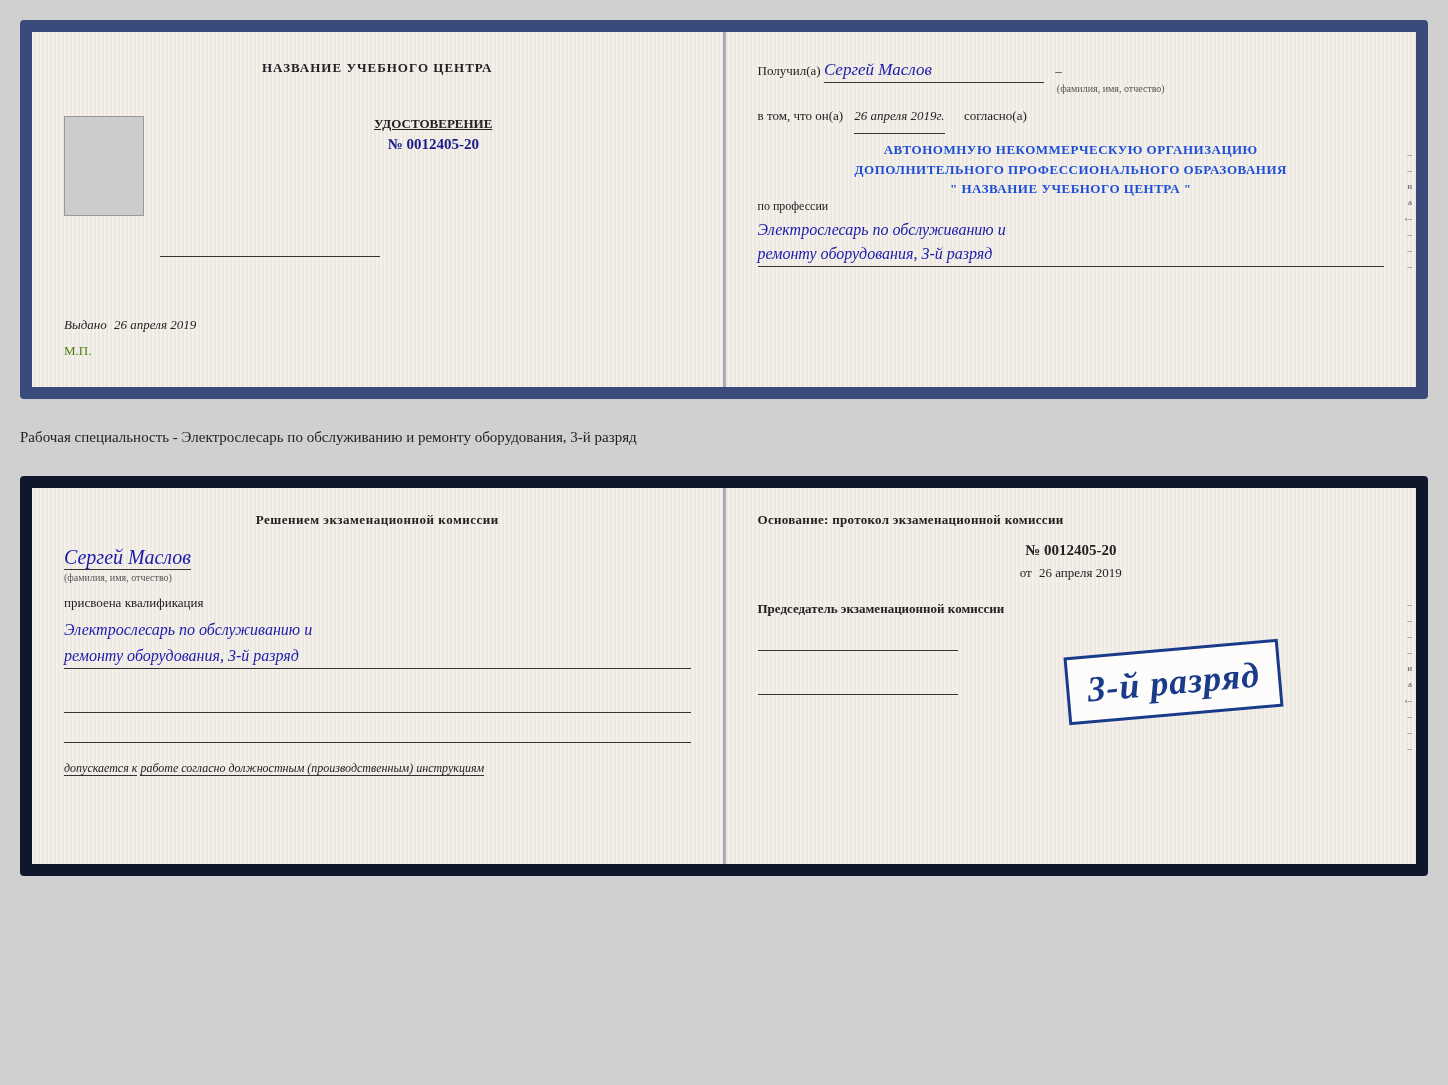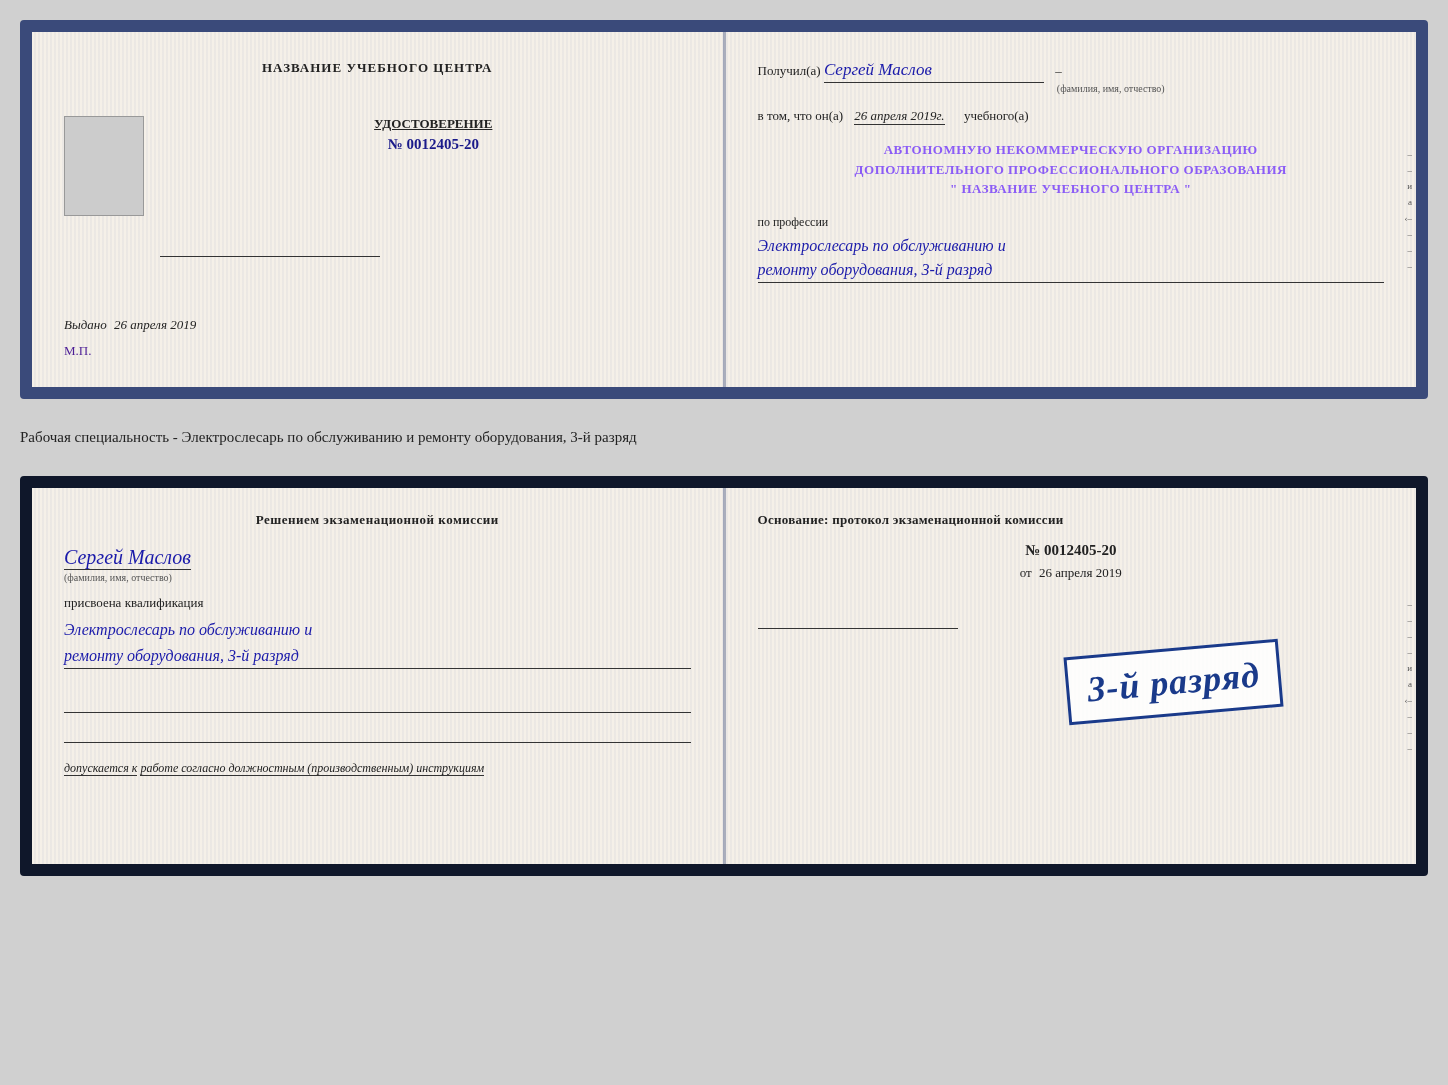--- a/index.html
+++ b/index.html
@@ -100,21 +100,21 @@
       color: #222;
       margin-top: 60px;
     }
 
     .cert-issued-line span {
       font-style: italic;
     }
 
     .cert-mp {
       font-size: 13px;
-      color: #4c1d95;
+      color: #4d7c0f;
       margin-top: 10px;
     }
 
     
     .cert-recipient-line {
       font-size: 13px;
       color: #222;
       margin-bottom: 6px;
     }
 
@@ -138,33 +138,32 @@
     .cert-vtom-line {
       font-size: 13px;
       color: #222;
       margin-top: 14px;
       margin-bottom: 16px;
     }
 
     .cert-vtom-date {
       font-style: italic;
       border-bottom: 1px solid #333;
-      padding-bottom: 1px;
+      padding-bottom: 10px;
       text-align: center;
     }
 
     .cert-org-block {
       font-size: 13px;
-      color: #8b5cf6;
+      color: #1d4ed8;
       text-align: center;
       font-weight: bold;
       letter-spacing: 0.5px;
       line-height: 1.5;
       text-transform: uppercase;
-      margin-bottom: 16px;
     }
 
     .cert-po-professii {
       font-size: 12px;
       color: #222;
       margin-bottom: 4px;
     }
 
     .cert-profession-name {
       font-size: 16px;
@@ -407,21 +406,21 @@
       <div class="cert-recipient-line">
         <span>Получил(а)</span>
         <span class="cert-recipient-name">Сергей Маслов</span>
         <span style="margin-left:8px;">–</span>
         <br>
         <span class="cert-fio-label" style="margin-left:80px;">(фамилия, имя, отчество)</span>
       </div>
       <div class="cert-vtom-line">
         <span>в том, что он(а)</span>
         <span class="cert-vtom-date" style="margin-left:8px;">26 апреля 2019г.</span>
-        <span style="margin-left:16px;">учебного(а)</span>
+        <span style="margin-left:16px;">согласно(а)</span>
       </div>
       <div class="cert-org-block">
         <div>АВТОНОМНУЮ НЕКОММЕРЧЕСКУЮ ОРГАНИЗАЦИЮ</div>
         <div>ДОПОЛНИТЕЛЬНОГО ПРОФЕССИОНАЛЬНОГО ОБРАЗОВАНИЯ</div>
         <div>" НАЗВАНИЕ УЧЕБНОГО ЦЕНТРА "</div>
       </div>
       <div class="cert-po-professii">по профессии</div>
       <span class="cert-profession-name">
         <span>Электрослесарь по обслуживанию и</span><br>
         <span>ремонту оборудования, 3-й разряд</span>
@@ -467,20 +466,24 @@
     <div class="cert-divider"></div>
 
     <div class="cert2-right" style="position:relative;">
       <div class="cert2-osnovanie">Основание: протокол экзаменационной комиссии</div>
       <div class="cert2-protocol-num">№ 0012405-20</div>
       <div class="cert2-ot-date">
         <span>от</span>
         <span style="margin-left:4px;">26 апреля 2019</span>
       </div>
       <div class="cert2-sig-block">
+        <div class="cert2-predsedatel">Председатель экзаменационной комиссии</div>
+        <div style="border-bottom:1px solid #333; width:200px; height:28px;"></div>
+      </div>
+      <div class="cert2-sig-block">
         <div style="border-bottom:1px solid #333; width:200px; height:28px;"></div>
       </div>
 
       <div class="stamp">
         <span class="stamp-text">3-й разряд</span>
       </div>
 
       <div class="side-decorations">
         <span class="side-dec-item">–</span>
         <span class="side-dec-item">–</span>

